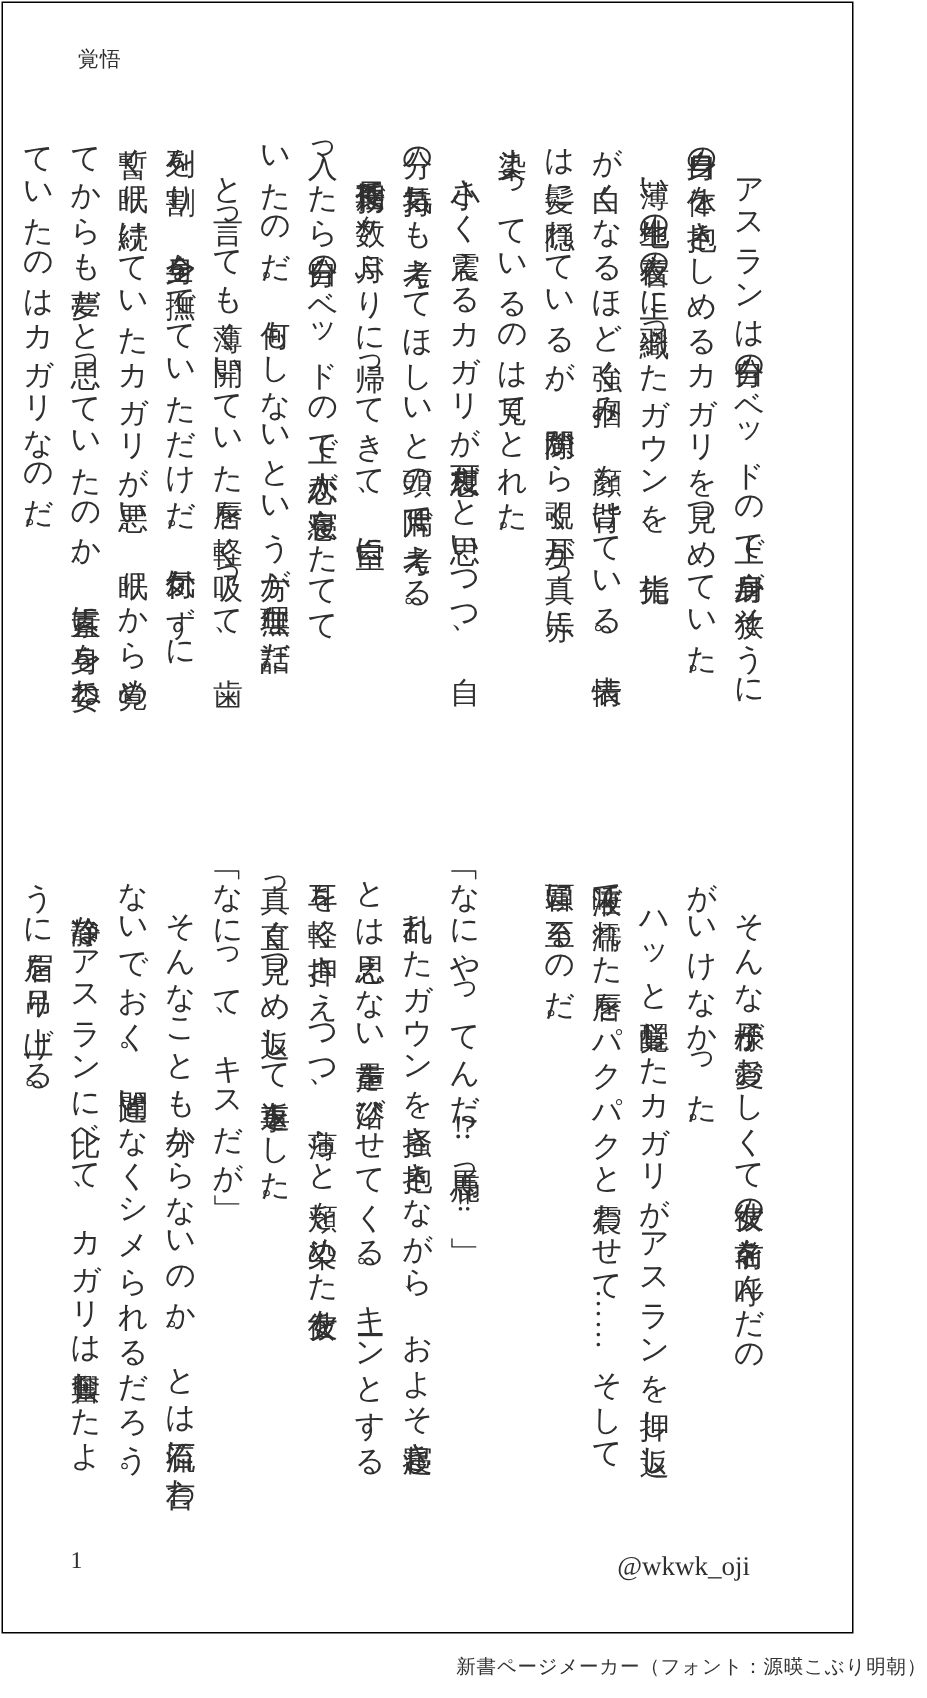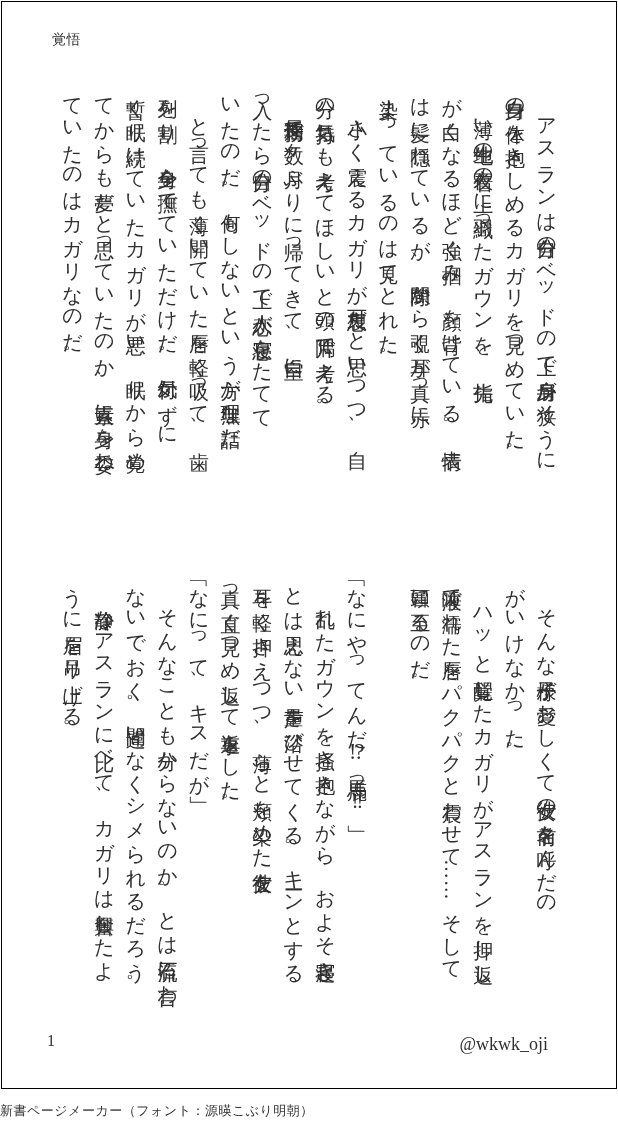--- a/index.html
+++ b/index.html
@@ -7,21 +7,21 @@
     width: 618px; height: 1132px;
     background: #ffffff;
     font-family: "Liberation Serif", "DejaVu Serif", serif;
     color: #2f2f2f;
     overflow: hidden;
     position: relative;
   }
   .page {
     position: absolute;
     top: 1px; left: 1px;
-    width: 616px; height: 1088px;
+    width: 568px; height: 1088px;
     border: 1.5px solid #000000;
     background: #ffffff;
   }
   .page-title {
     position: absolute;
     left: 50px; top: 29px;
     font-size: 14px;
     letter-spacing: 0.5px;
   }
   .dan {
@@ -43,21 +43,21 @@
   }
   .author-handle {
     position: absolute;
     right: 68px; top: 1032px;
     font-size: 18px;
   }
   .generator-caption {
     position: absolute;
     left: 0; right: 0;
     top: 1102px;
-    text-align: left;
+    text-align: right;
     font-size: 13px;
     color: #333333;
     letter-spacing: 0.5px;
   }
 </style>
 </head>
 <body>
 
 <div class="page">
   <div class="page-title">覚悟</div>

